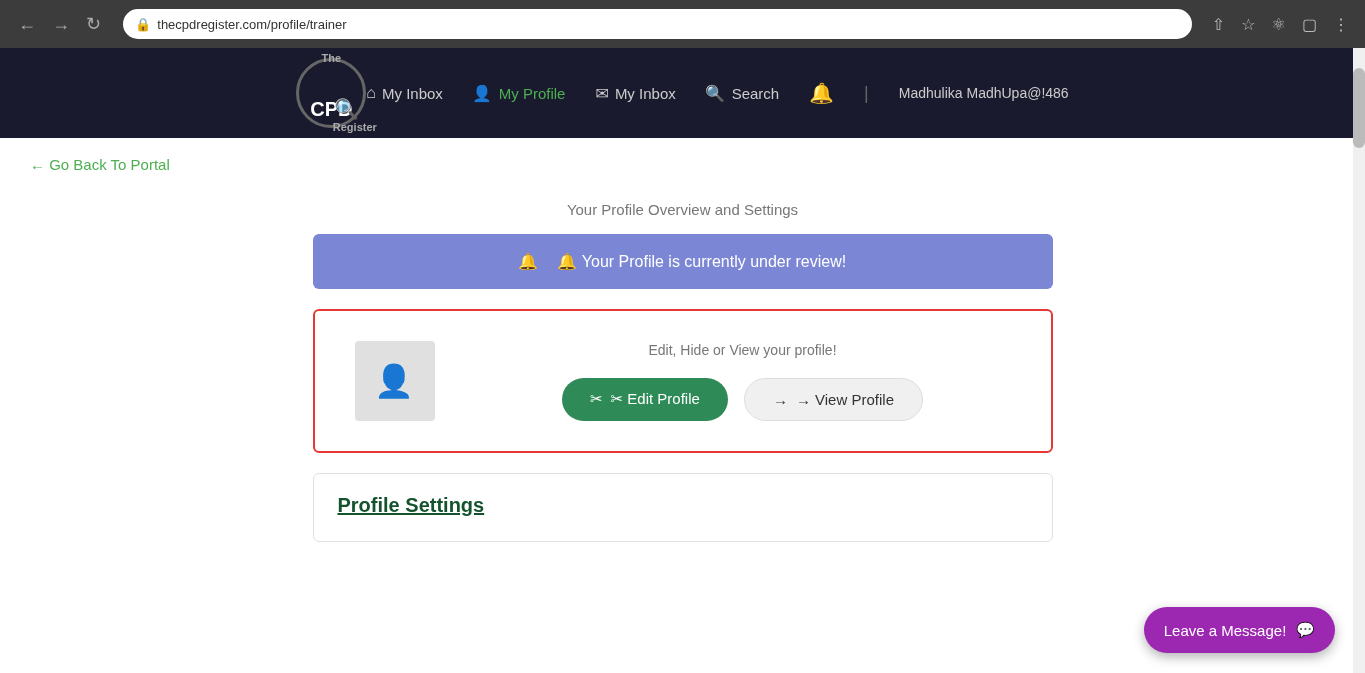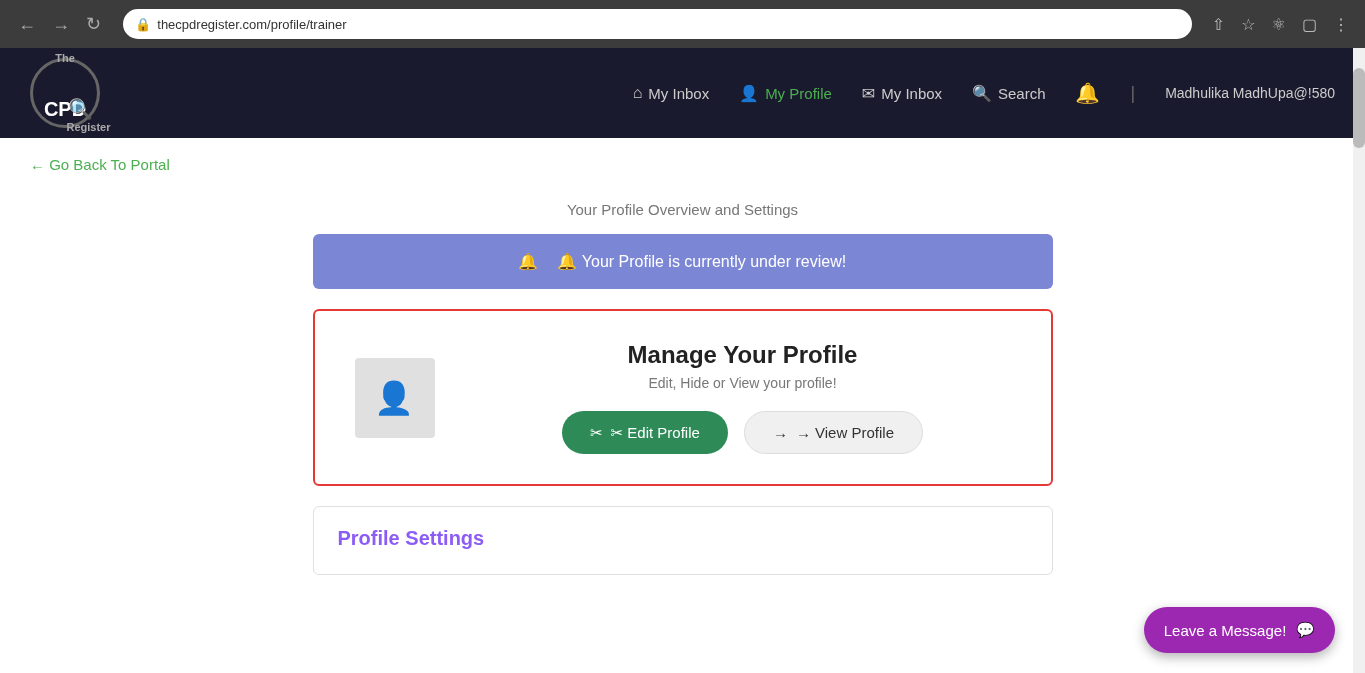--- a/index.html
+++ b/index.html
@@ -59,21 +59,21 @@
       padding: 2px 4px;
     }
 
     
     .navbar {
       background: #1a1a2e;
       height: 90px;
       display: flex;
       align-items: center;
       padding: 0 30px;
-      justify-content: space-between;
+      justify-content: center;
     }
     .logo-area {
       display: flex;
       align-items: center;
     }
     .logo-circle {
       width: 70px;
       height: 70px;
       border-radius: 50%;
       background: #1a1a2e;
@@ -273,22 +273,23 @@
     
     .profile-settings {
       background: #fff;
       border-radius: 6px;
       padding: 20px 24px;
       border: 1px solid #e0e0e0;
     }
     .profile-settings-title {
       font-size: 20px;
       font-weight: 700;
-      color: #8b5cf6;
+      color: #14532d;
       margin-bottom: 4px;
+      text-decoration: underline;
     }
 
     
     .leave-message-btn {
       position: fixed;
       bottom: 20px;
       right: 30px;
       background: #9c27b0;
       color: white;
       border: none;
@@ -369,21 +370,21 @@
       <span>My Inbox</span>
     </a>
     <a class="nav-link">
       <span class="nav-icon">🔍</span>
       <span>Search</span>
     </a>
     <div class="nav-bell-area">
       <span class="nav-bell">🔔</span>
     </div>
     <span class="nav-separator">|</span>
-    <span class="nav-user">Madhulika MadhUpa@!580</span>
+    <span class="nav-user">Madhulika MadhUpa@!486</span>
   </div>
 </nav>
 
 <div class="page-content">
   <div>
     <a class="go-back">
       <span>← Go Back To Portal</span>
     </a>
   </div>
 
@@ -397,21 +398,20 @@
       <span>🔔</span>
       <span style="margin-left:9px;">🔔 Your Profile is currently under review!</span>
     </div>
 
     <div class="profile-card">
       <div class="profile-card-inner">
         <div class="profile-avatar-placeholder">
           <span>👤</span>
         </div>
         <div class="profile-card-content">
-          <h2 class="manage-title">Manage Your Profile</h2>
           <p class="manage-subtitle">Edit, Hide or View your profile!</p>
           <div class="profile-card-buttons">
             <button class="btn-edit">
               <span>✂</span>
               <span>✂ Edit Profile</span>
             </button>
             <button class="btn-view">
               <span>→</span>
               <span>→ View Profile</span>
             </button>

